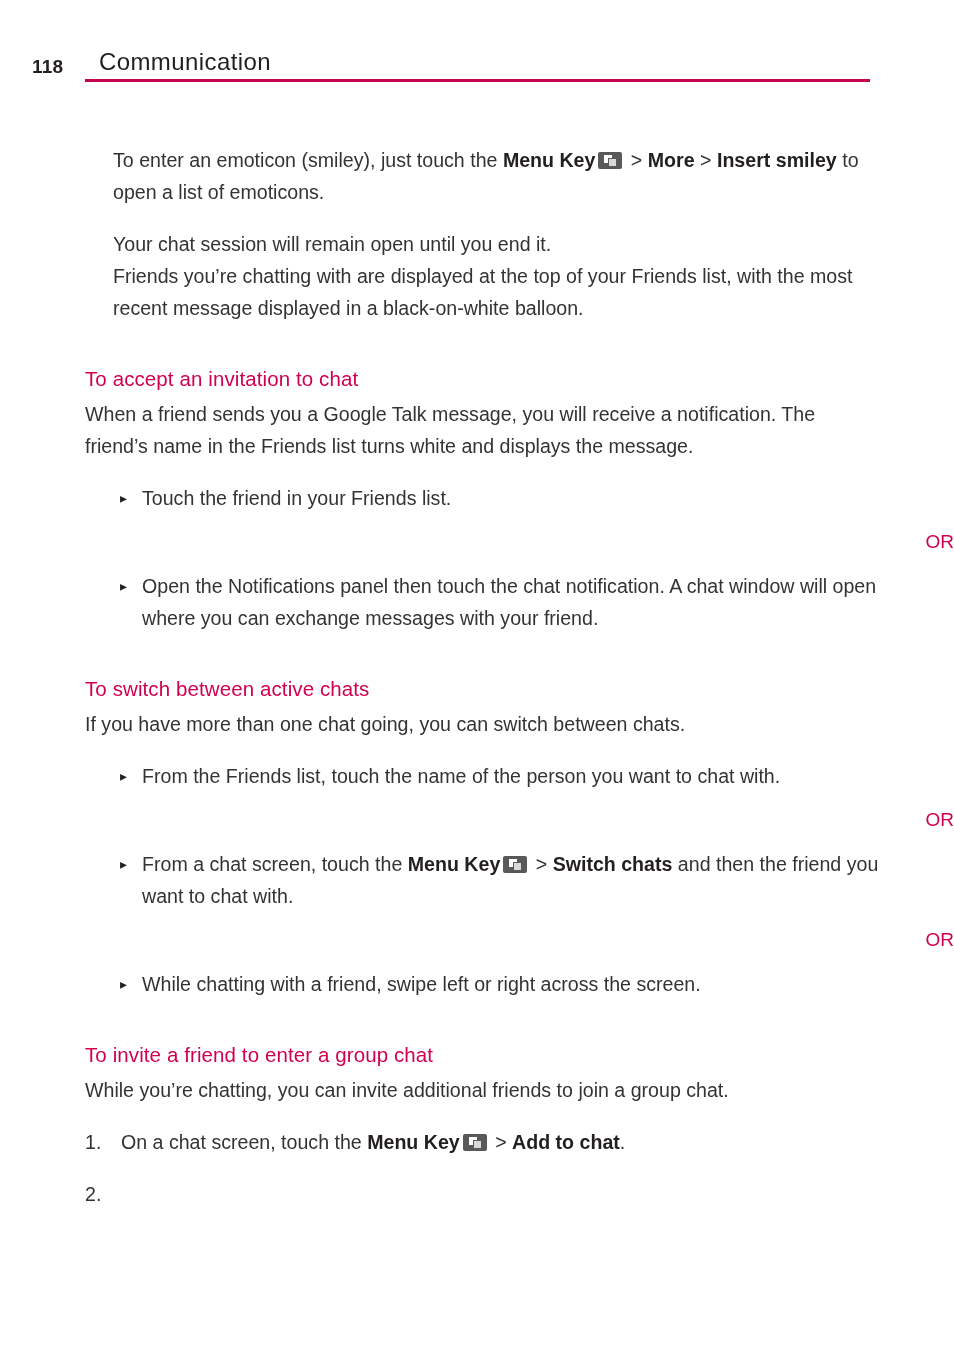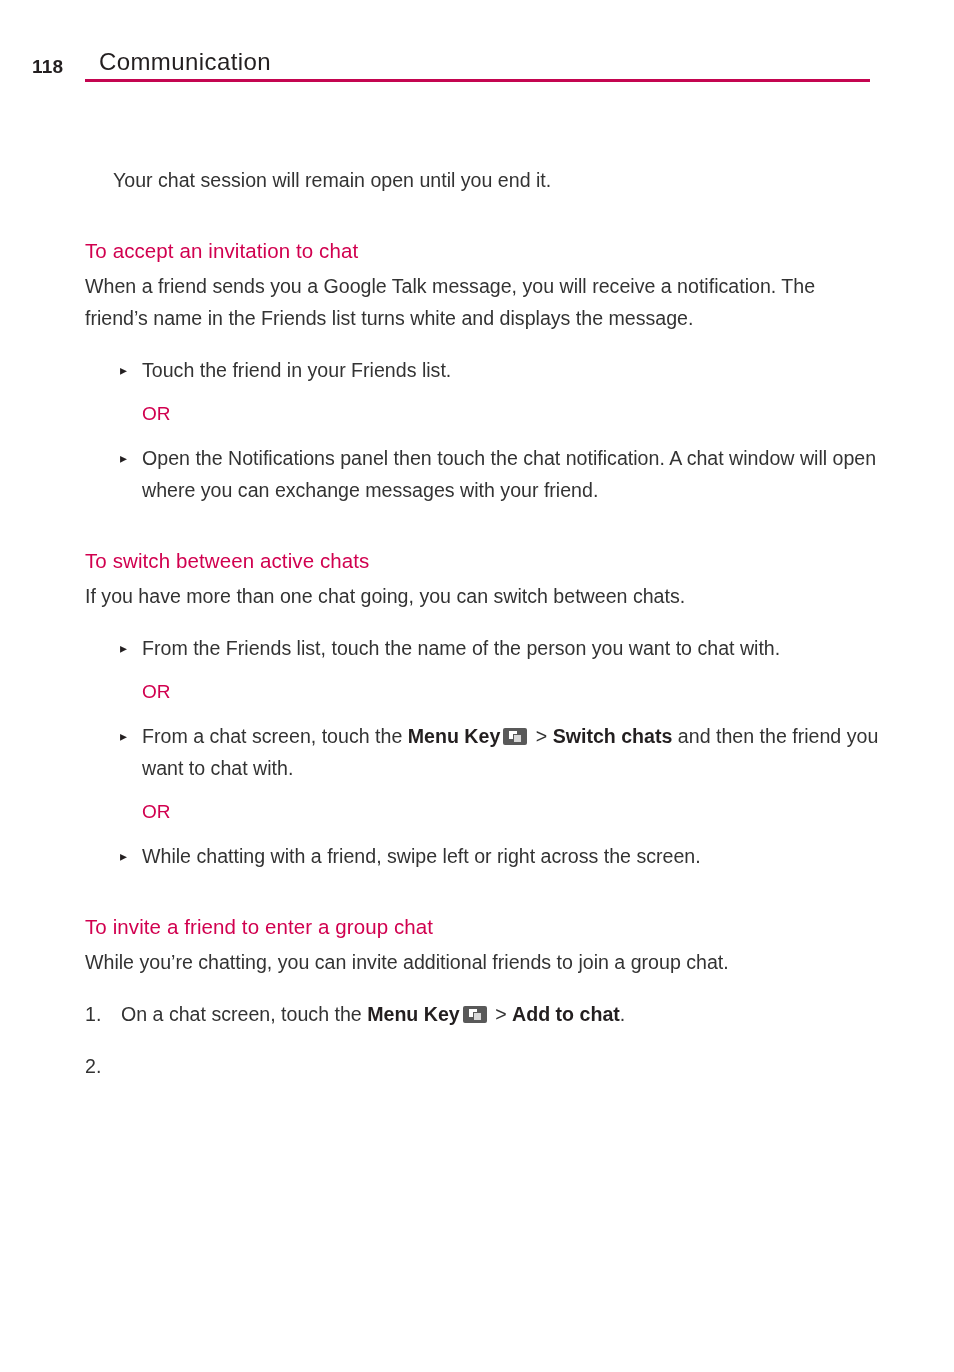--- a/index.html
+++ b/index.html
@@ -114,20 +114,21 @@
     line-height: 32px;
     color: #231f20;
   }
 
   .or-text {
     margin-left: 142px;
     font-size: 19px;
     font-weight: normal;
     color: #d1004f;
     line-height: 32px;
+    text-align: right;
   }
 
   
   .num-row {
     position: relative;
     margin-left: 85px;
     margin-right: 66px;
     padding-left: 36px;
     font-size: 19.6px;
     line-height: 32px;
@@ -179,24 +180,26 @@
 <div class="page">
 
   <div class="page-header">
     <div class="folio">118</div>
     <div class="running-head">Communication</div>
     <div class="header-rule"></div>
   </div>
 
   <div class="content">
 
+    <p class="para para-indent"><span>To enter an emoticon (smiley), just touch the </span><span class="bold">Menu Key</span><span class="menukey"><span class="sq-back"></span><span class="sq-front"></span></span><span> &gt; </span><span class="bold">More</span><span> &gt; </span><span class="bold">Insert smiley</span><span> to open a list of emoticons.</span></p>
 
     <div class="gap-md"></div>
 
     <p class="para para-indent">Your chat session will remain open until you end it.</p>
+    <p class="para para-indent">Friends you’re chatting with are displayed at the top of your Friends list, with the most recent message displayed in a black-on-white balloon.</p>
 
     <div class="gap-xl"></div>
 
     <h2 class="section-head">To accept an invitation to chat</h2>
     <p class="para para-flush">When a friend sends you a Google Talk message, you will receive a notification. The friend’s name in the Friends list turns white and displays the message.</p>
 
     <div class="gap-md"></div>
 
     <div class="bullet-row">
       <span class="bullet-mark">▸</span>

